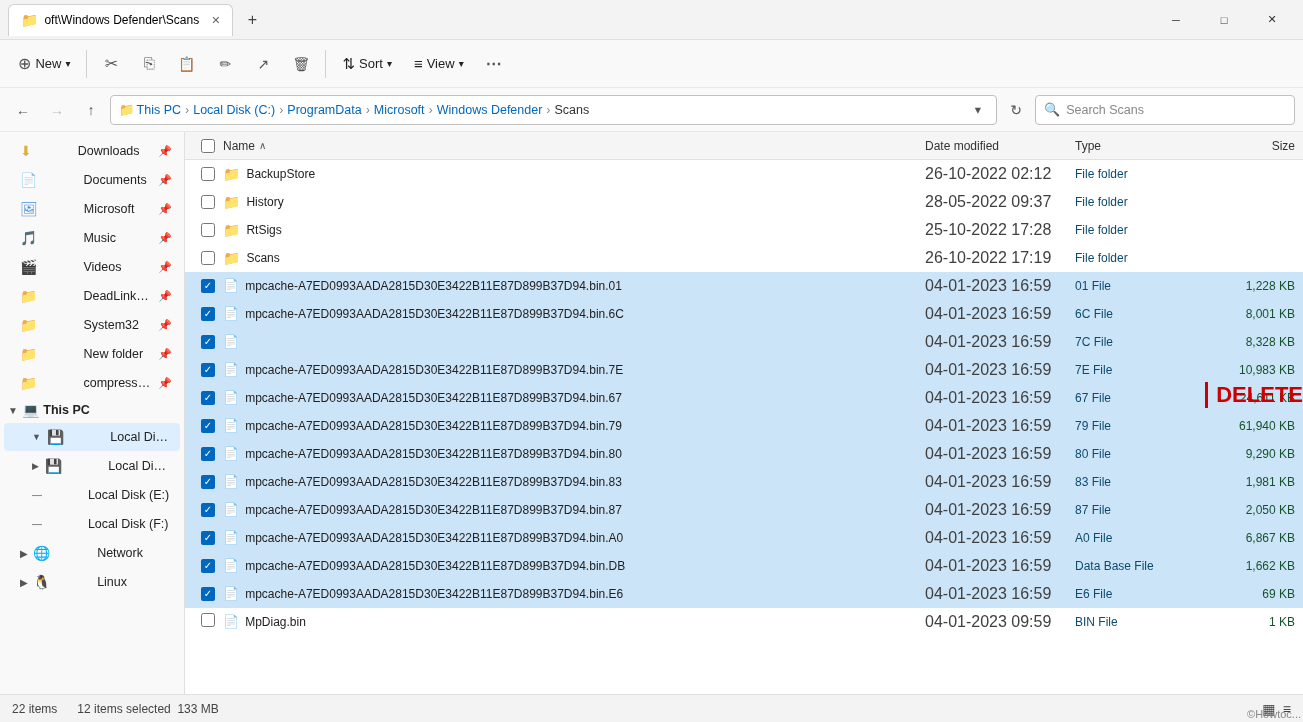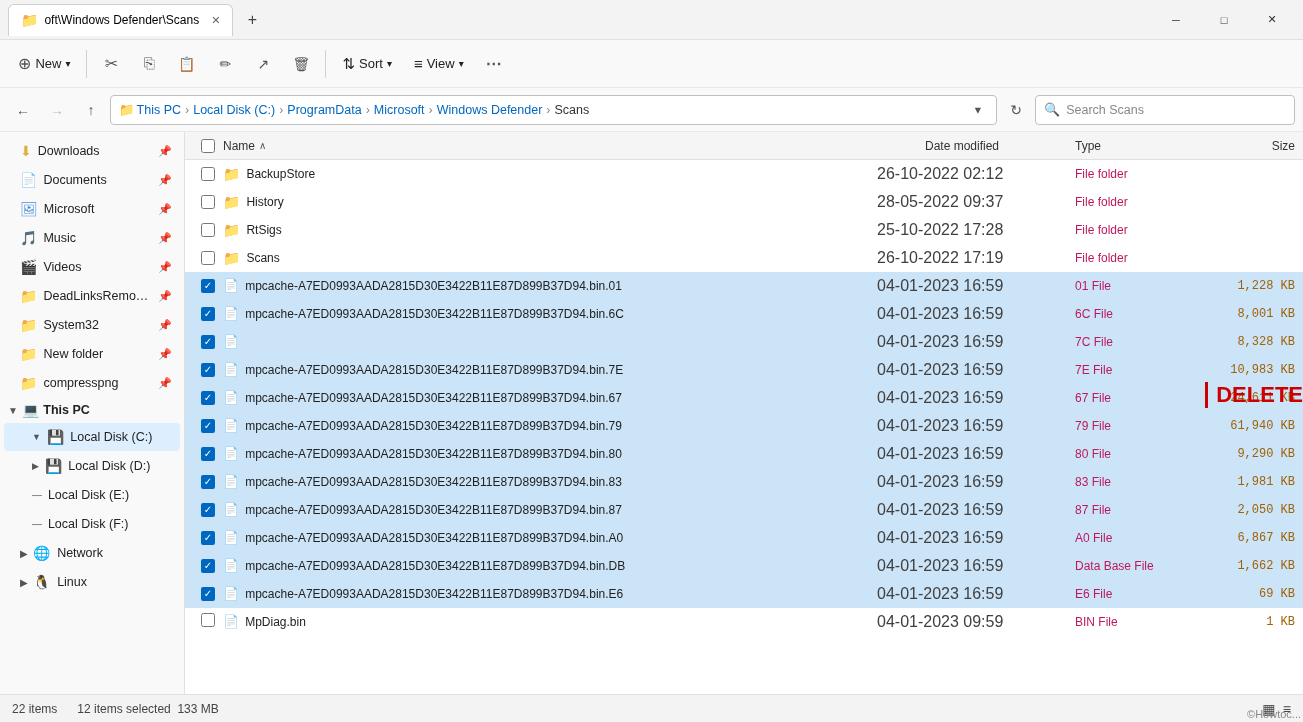--- a/index.html
+++ b/index.html
@@ -158,21 +158,21 @@
       cursor: pointer;
       border-radius: 4px;
       margin: 1px 4px;
       gap: 6px;
       font-size: 12.5px;
       color: #222;
       height: 28px;
       position: relative;
     }
     .sidebar-item.active { background: #ddeeff; }
-    .sidebar-item .si-label { flex: 1; overflow: hidden; text-overflow: ellipsis; white-space: nowrap; }
+    .sidebar-item .si-label { flex: 1; overflow: hidden; text-overflow: ellipsis; white-space: nowrap; margin-left: 40px; }
     .sidebar-item .pin-icon { font-size: 11px; color: #888; margin-left: auto; }
     .sidebar-section-header {
       display: flex;
       align-items: center;
       padding: 4px 8px;
       cursor: pointer;
       font-size: 12.5px;
       color: #222;
       font-weight: 600;
       gap: 4px;
@@ -209,22 +209,22 @@
       height: 28px;
       padding: 0 8px;
       cursor: pointer;
       border-bottom: 1px solid transparent;
     }
     .file-row.selected { background: #cce4f7; }
     .file-row .col-check { width: 30px; min-width: 30px; display: flex; align-items: center; justify-content: center; }
     .file-row .col-name { flex: 1; font-size: 12px; color: #222; display: flex; align-items: center; gap: 6px; overflow: hidden; }
     .file-row .col-name span { overflow: hidden; text-overflow: ellipsis; white-space: nowrap; }
     .file-row .col-date { width: 150px; min-width: 150px; font-size: 16px; color: #404040; }
-    .file-row .col-type { width: 130px; min-width: 130px; font-size: 12px; color: #be185d; margin-left: 48px; }
-    .file-row .col-size { width: 90px; min-width: 90px; font-size: 12px; color: #a16207; text-align: right; font-family: Liberation Mono, monospace; }
+    .file-row .col-type { width: 130px; min-width: 130px; font-size: 12px; color: #0c4a6e; }
+    .file-row .col-size { width: 90px; min-width: 90px; font-size: 12px; color: #14532d; text-align: right; }
     .folder-icon-sm { color: #dcb03c; font-size: 14px; }
     .file-icon-sm { color: #666; font-size: 13px; }
     .checkbox { width: 14px; height: 14px; accent-color: #0067c0; }
     .checked-box { width: 14px; height: 14px; background: #0067c0; border-radius: 2px; display: flex; align-items: center; justify-content: center; }
     .checked-box::after { content: '✓'; color: white; font-size: 10px; }
     
     
     .status-bar {
       height: 28px;
       background: #f3f3f3;

